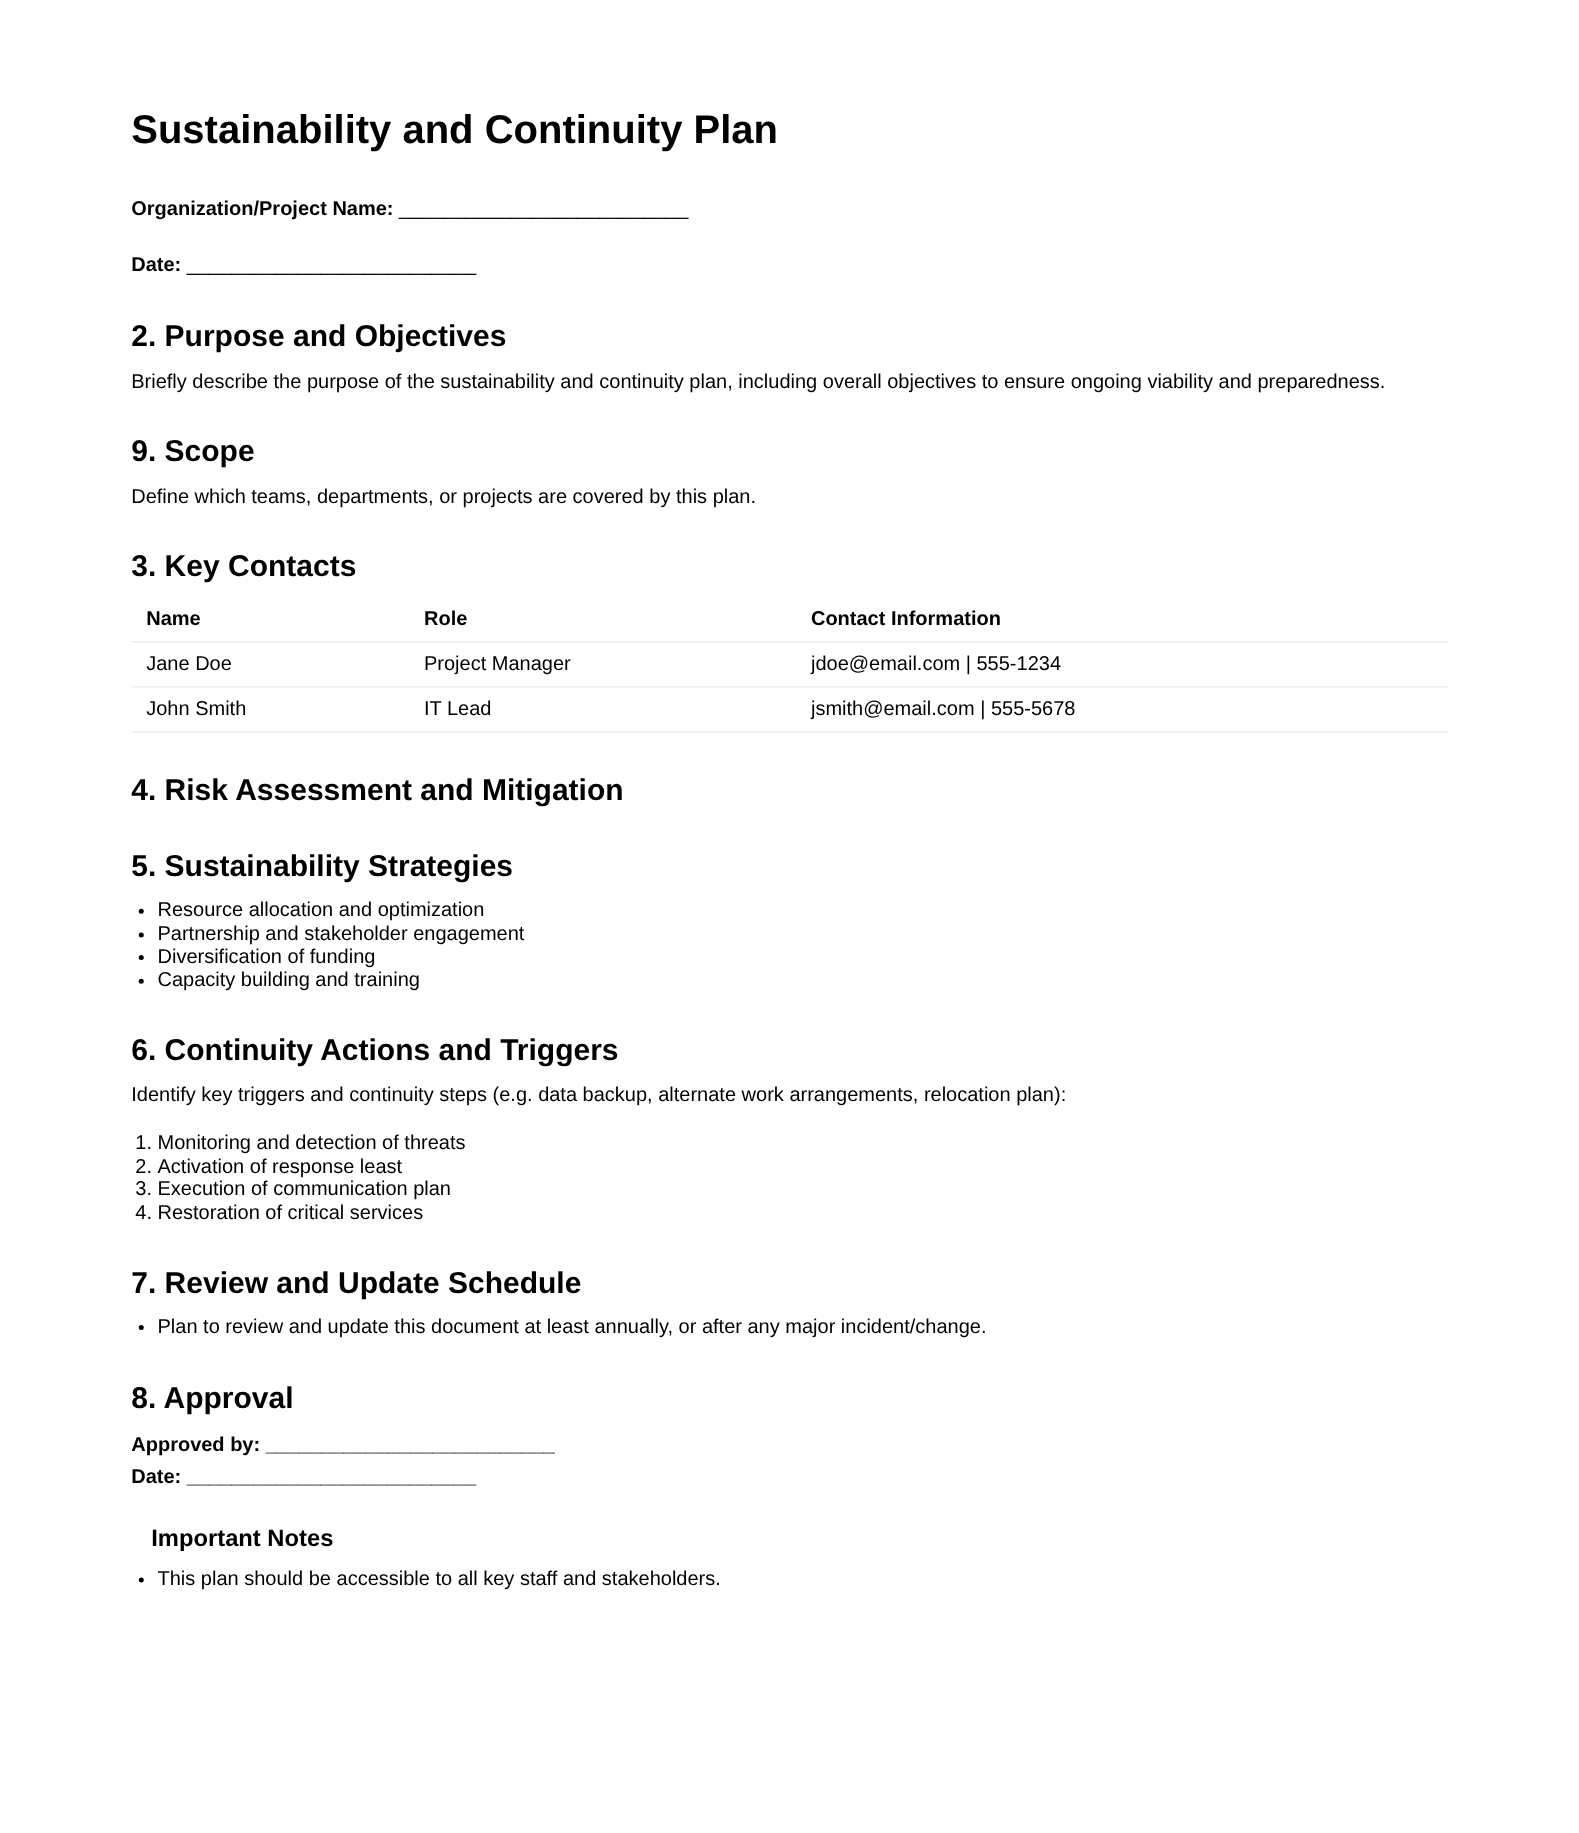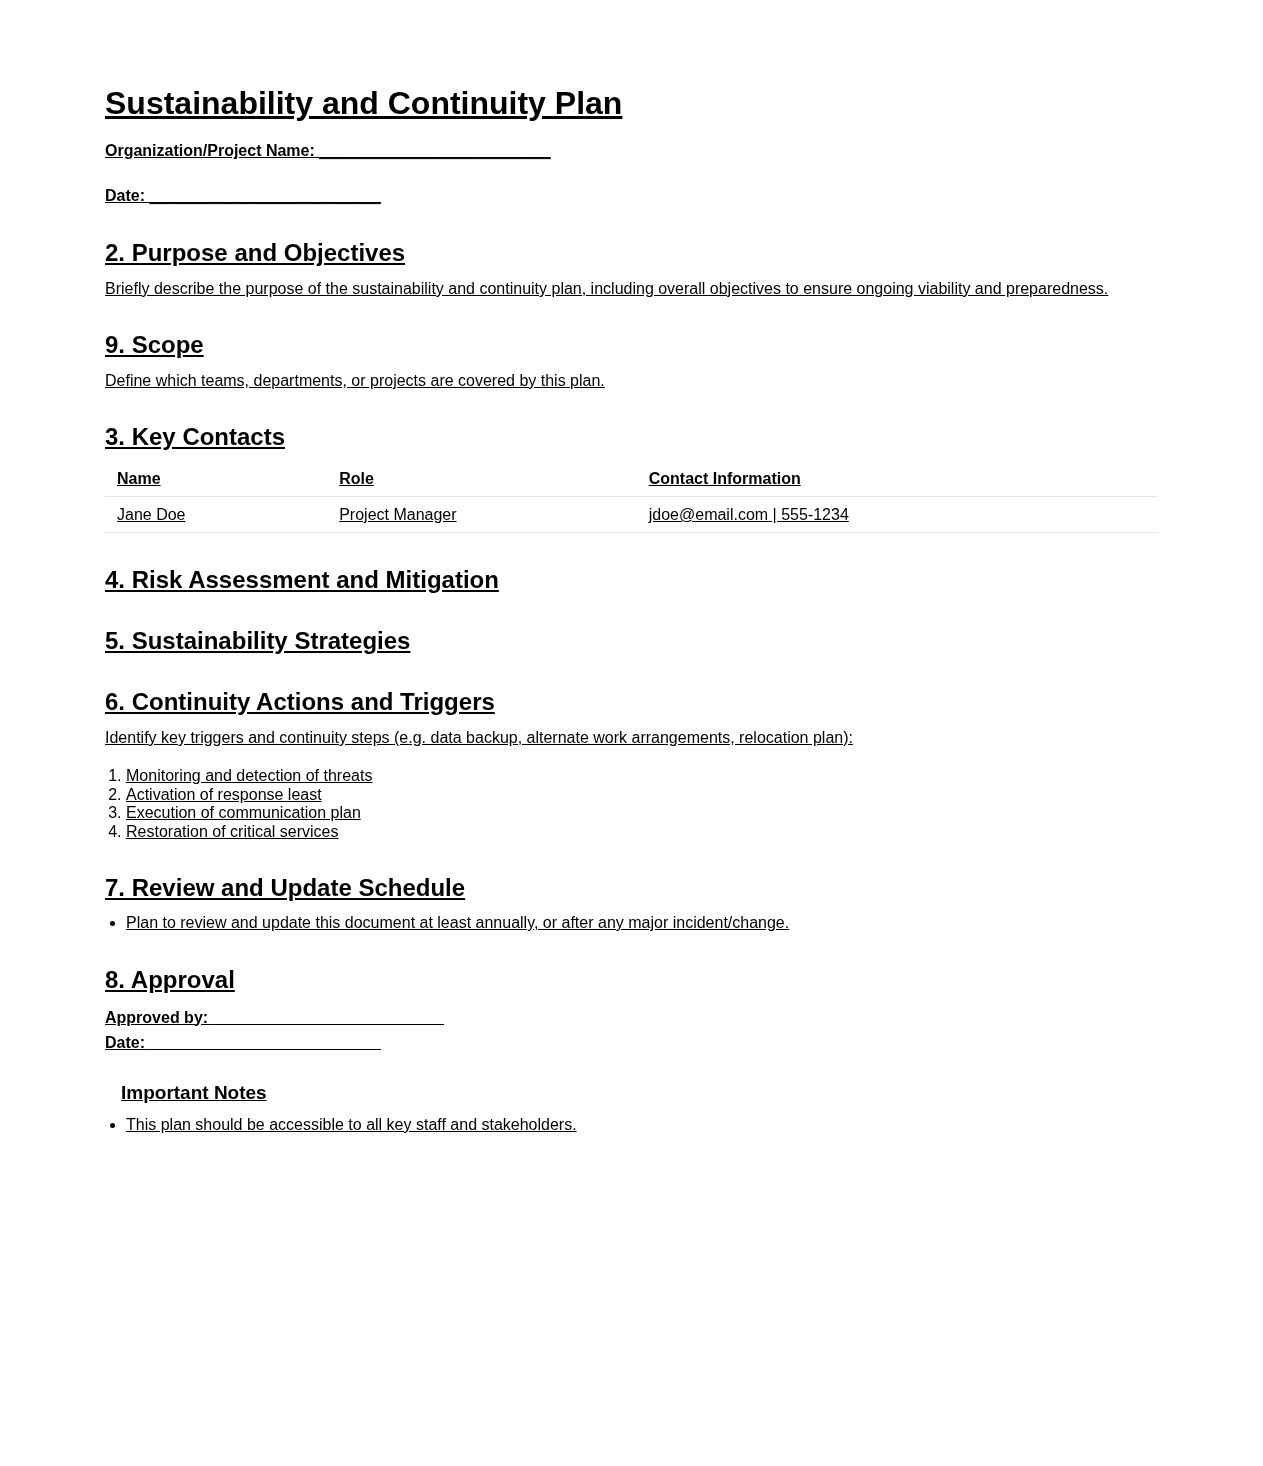--- a/index.html
+++ b/index.html
@@ -16,33 +16,32 @@
     font-size: 16px;
   }
   .page-clip {
     height: 1301px;
     overflow: hidden;
   }
   .doc {
     width: 1053px;
     margin: 0 auto;
     padding-top: 84px;
-    text-decoration: underline;
   }
   h1.doc-title {
     font-size: 32px;
     line-height: 38px;
     font-weight: bold;
     margin: 0;
   }
   .field-line {
     font-weight: bold;
     line-height: 20px;
   }
-  .field-line.org { margin-top: 19px; }
+  .field-line.org { margin-top: 36px; }
   .field-line.date { margin-top: 25px; }
   .blank {
     font-weight: normal;
     letter-spacing: 0;
     white-space: pre;
   }
   .blank.bold { font-weight: bold; }
   h2.section-heading {
     font-size: 24px;
     line-height: 29px;
@@ -130,26 +129,37 @@
           <th class="col-role">Role</th>
           <th class="col-contact">Contact Information</th>
         </tr>
       </thead>
       <tbody>
         <tr>
           <td>Jane Doe</td>
           <td>Project Manager</td>
           <td>jdoe@email.com | 555-1234</td>
         </tr>
+        <tr>
+          <td>John Smith</td>
+          <td>IT Lead</td>
+          <td>jsmith@email.com | 555-5678</td>
+        </tr>
       </tbody>
     </table>
 
     <h2 class="section-heading">4. Risk Assessment and Mitigation</h2>
 
     <h2 class="section-heading">5. Sustainability Strategies</h2>
+    <ul class="bullet-list">
+      <li>Resource allocation and optimization</li>
+      <li>Partnership and stakeholder engagement</li>
+      <li>Diversification of funding</li>
+      <li>Capacity building and training</li>
+    </ul>
 
     <h2 class="section-heading">6. Continuity Actions and Triggers</h2>
     <p class="body-text">Identify key triggers and continuity steps (e.g. data backup, alternate work arrangements, relocation plan):</p>
     <ol class="step-list">
       <li>Monitoring and detection of threats</li>
       <li>Activation of response least</li>
       <li>Execution of communication plan</li>
       <li>Restoration of critical services</li>
     </ol>
 

